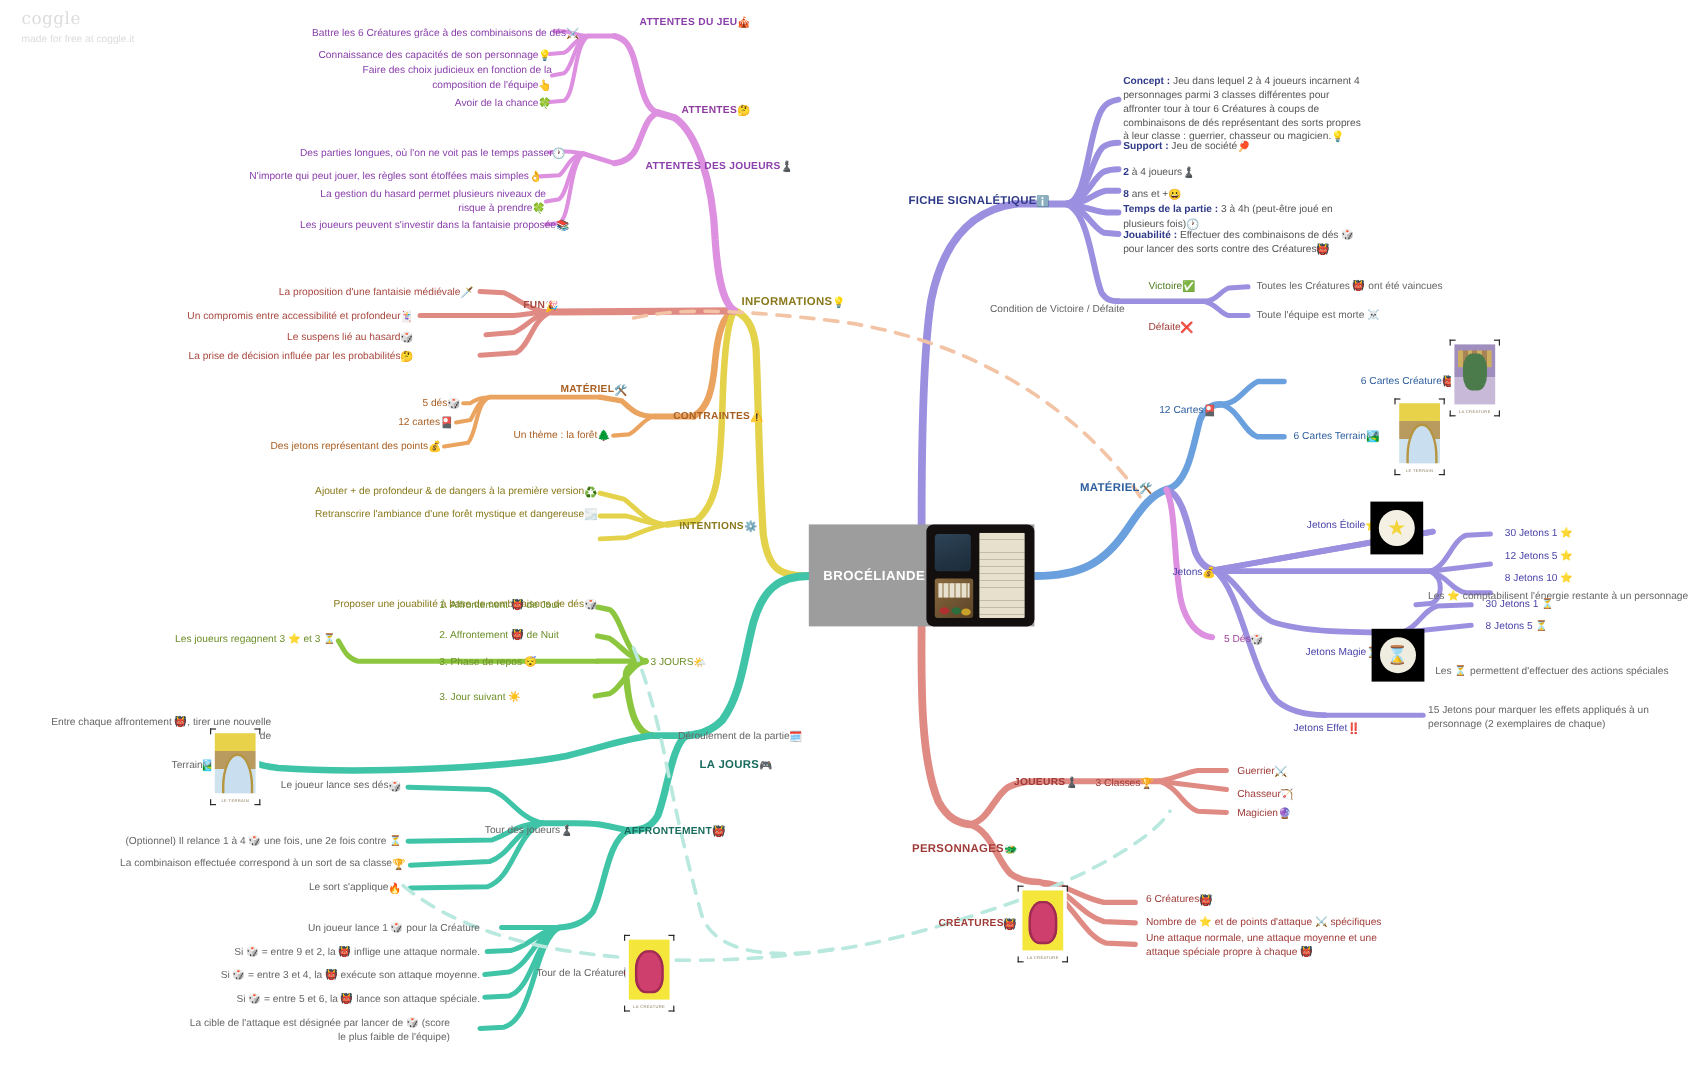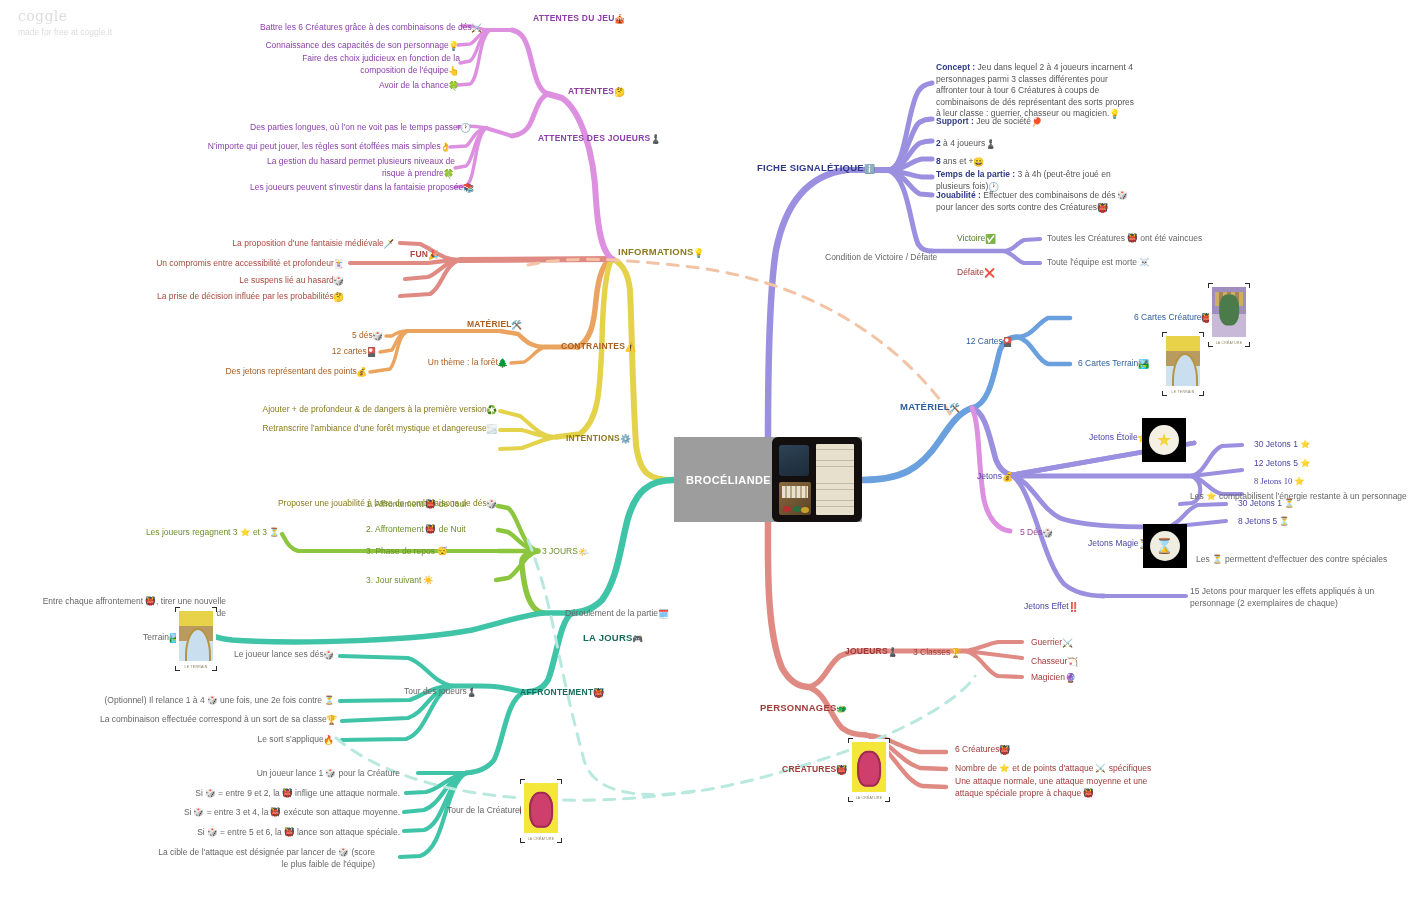--- a/index.html
+++ b/index.html
@@ -352,21 +352,21 @@
   <div class="lbl r c-violet" style="left:140px;top:141px;width:312px;">
     <span>N'importe qui peut jouer, les règles sont étoffées mais simples</span><span class="em">👌</span>
   </div>
   <div class="lbl r wrap c-violet" style="left:250px;top:156px;width:205px;">
     <span>La gestion du hasard permet plusieurs niveaux de risque à prendre</span><span class="em">🍀</span>
   </div>
   <div class="lbl r c-violet" style="left:250px;top:182px;width:210px;">
     <span>Les joueurs peuvent s'investir dans la fantaisie proposée</span><span class="em">📚</span>
   </div>
 
-  <div class="lbl hdr c-salmon" style="left:410px;top:249px;text-align:center;">
+  <div class="lbl hdr c-salmon" style="left:436px;top:249px;text-align:center;">
     <span>FUN</span><span class="em">🎉</span>
   </div>
   <div class="lbl r c-salmon" style="left:170px;top:238px;width:225px;">
     <span>La proposition d'une fantaisie médiévale</span><span class="em">🗡️</span>
   </div>
   <div class="lbl r c-salmon" style="left:100px;top:258px;width:245px;">
     <span>Un compromis entre accessibilité et profondeur</span><span class="em">🃏</span>
   </div>
   <div class="lbl r c-salmon" style="left:170px;top:275px;width:175px;">
     <span>Le suspens lié au hasard</span><span class="em">🎲</span>
@@ -488,44 +488,44 @@
   </div>
   <div class="chip" style="left:1142px;top:418px;width:44px;height:44px;">
     <div class="inner">★</div>
   </div>
   <div class="lbl c-lav" style="left:1254px;top:439px;">
     <span>30 Jetons 1 ⭐</span>
   </div>
   <div class="lbl c-lav" style="left:1254px;top:458px;">
     <span>12 Jetons 5 ⭐</span>
   </div>
-  <div class="lbl c-lav" style="left:1254px;top:476px;font-family:Liberation Serif, serif;">
+  <div class="lbl c-lav" style="left:1254px;top:476px;">
     <span>8 Jetons 10 ⭐</span>
   </div>
   <div class="lbl c-grey" style="left:1190px;top:491px;">
     <span>Les ⭐ comptabilisent l'énergie restante à un personnage</span>
   </div>
 
   <div class="lbl c-lav" style="left:1088px;top:538px;">
     <span>Jetons Magie</span><span class="em">⏳</span>
   </div>
   <div class="chip magic" style="left:1143px;top:524px;width:44px;height:44px;">
     <div class="inner">⌛</div>
   </div>
   <div class="lbl c-lav" style="left:1238px;top:498px;">
     <span>30 Jetons 1 ⏳</span>
   </div>
   <div class="lbl c-lav" style="left:1238px;top:516px;">
     <span>8 Jetons 5 ⏳</span>
   </div>
   <div class="lbl c-grey" style="left:1196px;top:554px;">
-    <span>Les ⏳ permettent d'effectuer des contre spéciales</span>
-  </div>
-
-  <div class="lbl c-lav" style="left:1024px;top:601px;">
+    <span>Les ⏳ permettent d'effectuer des actions spéciales</span>
+  </div>
+
+  <div class="lbl c-lav" style="left:1078px;top:601px;">
     <span>Jetons Effet</span><span class="em">‼️</span>
   </div>
   <div class="lbl wrap c-grey" style="left:1190px;top:586px;width:228px;">
     <span>15 Jetons pour marquer les effets appliqués à un personnage (2 exemplaires de chaque)</span>
   </div>
 
   <div class="lbl c-pink" style="left:1020px;top:527px;">
     <span>5 Dés</span><span class="em">🎲</span>
   </div>
 

